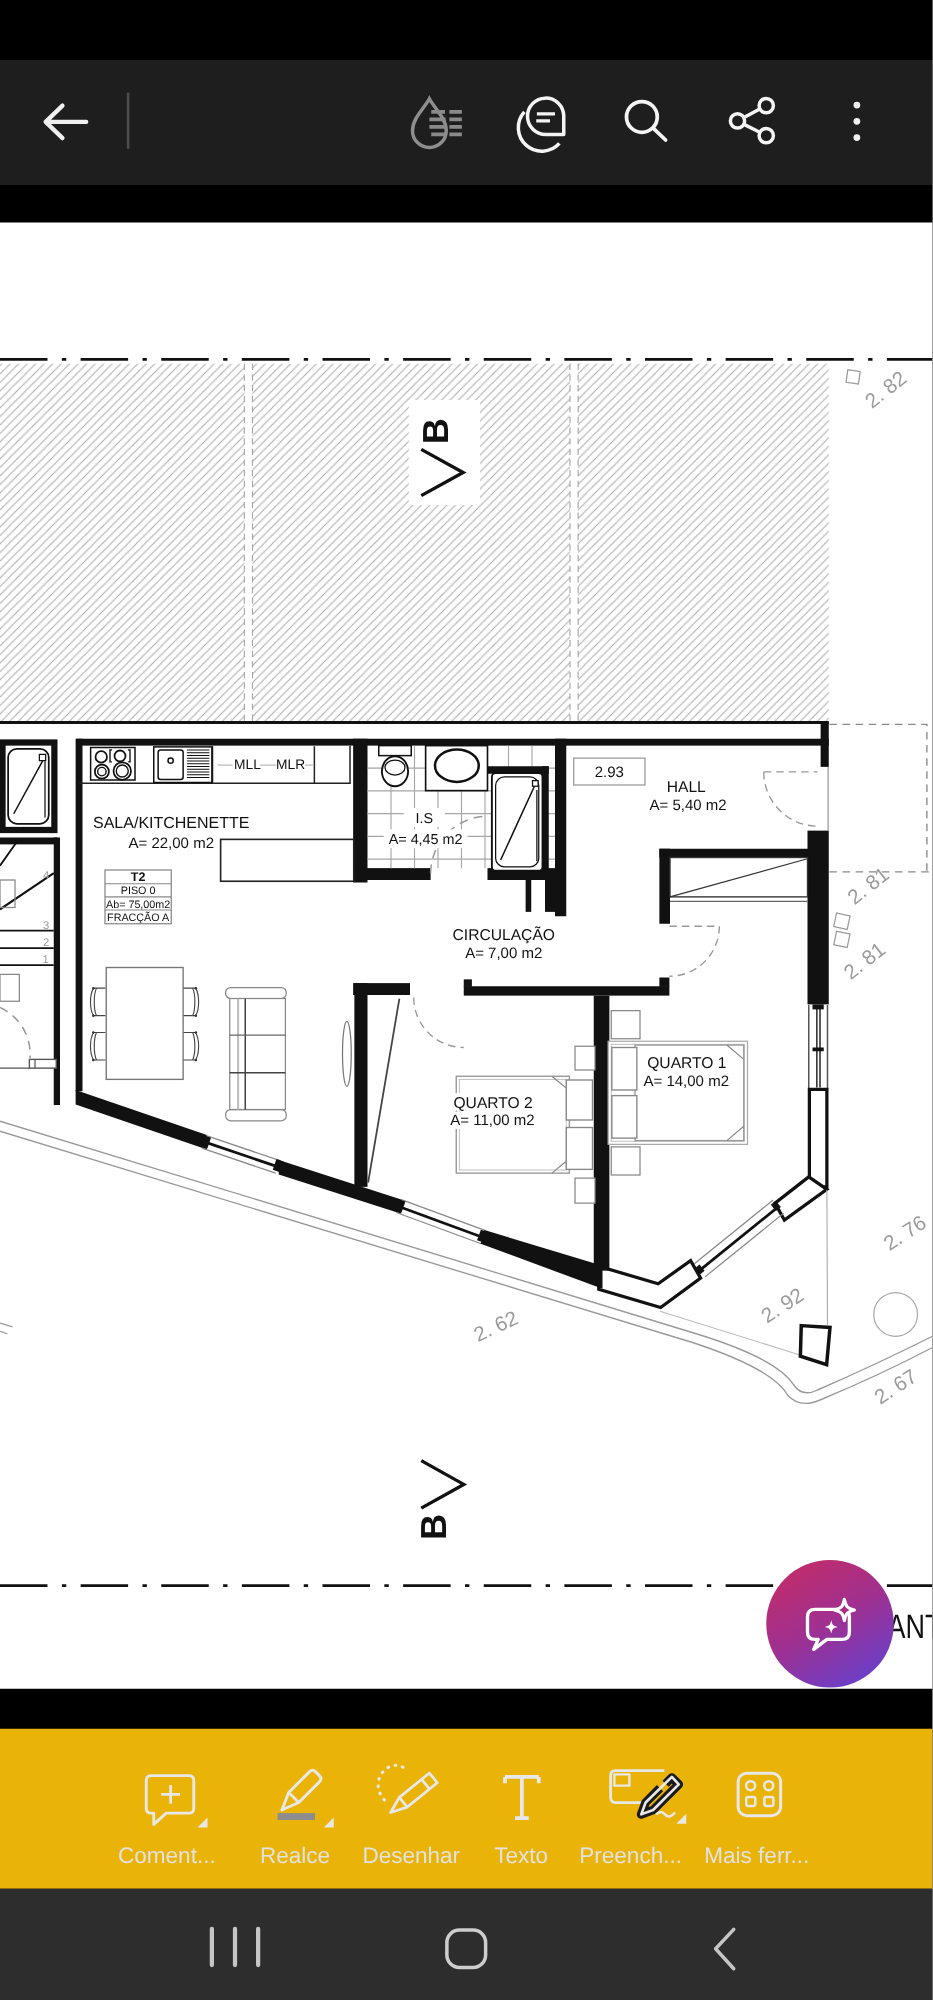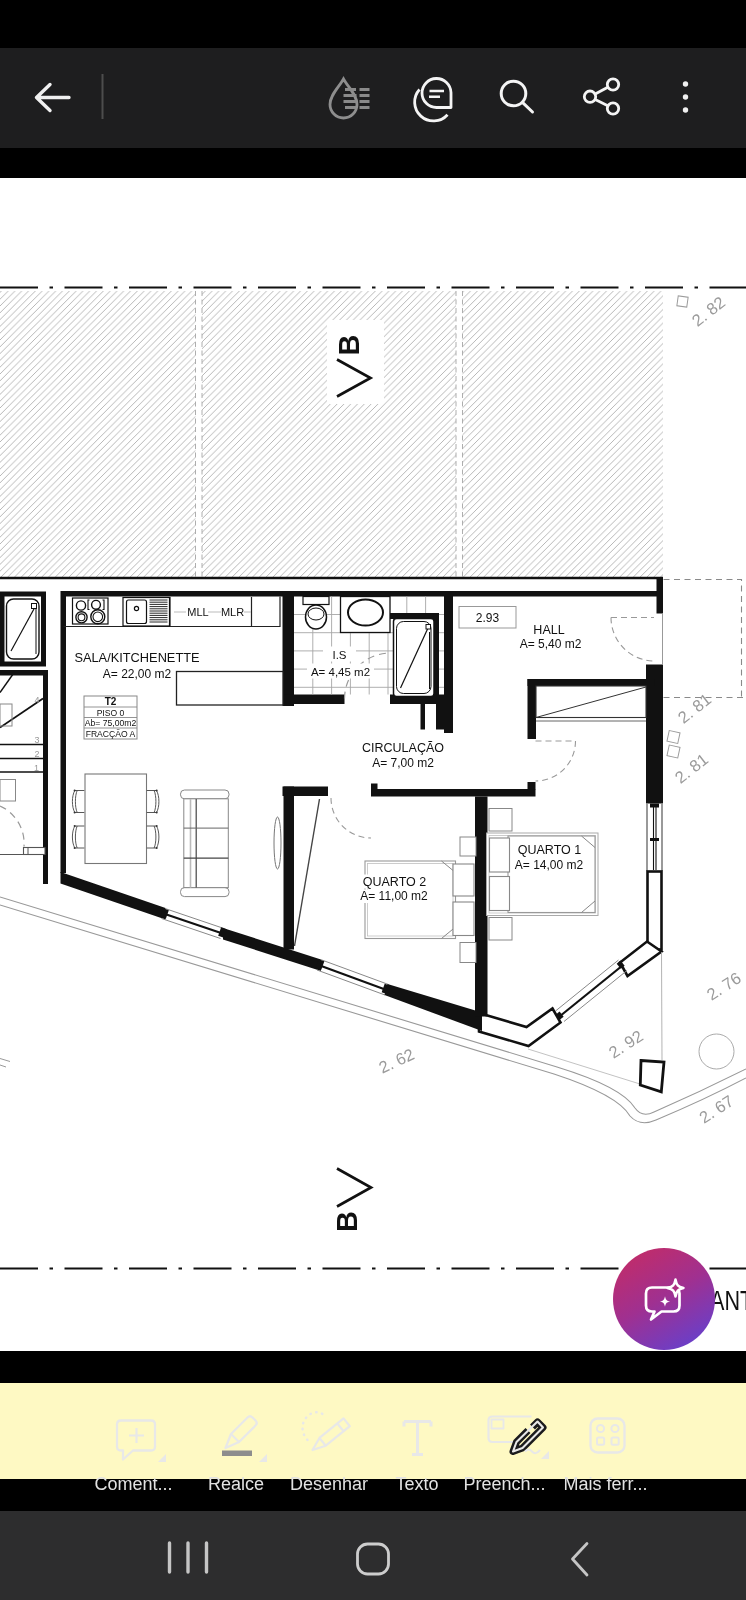--- a/index.html
+++ b/index.html
@@ -448,21 +448,21 @@
 
 <div class="abs" style="left:613px;top:1248px;width:102px;height:102px;border-radius:51px;
   background:linear-gradient(150deg,#c22c68 8%,#a03090 48%,#5b43d8 100%);">
 <svg width="102" height="102" viewBox="0 0 102 102">
   <path d="M41.5,63.5 H39 Q33,63.5 33,57.5 V45.5 Q33,39.5 39,39.5 H60.5 Q66.5,39.5 66.5,45.5 V57.5 Q66.5,63.5 60.5,63.5 H48.5 L38,71.5 Z" stroke="#fff" stroke-width="2.7" fill="none" stroke-linejoin="round"></path>
   <path d="M62.5,31.5 C63.7,37.3 64.7,38.5 70.5,40 C64.7,41.5 63.7,42.7 62.5,48.5 C61.3,42.7 60.3,41.5 54.5,40 C60.3,38.5 61.3,37.3 62.5,31.5 Z" fill="#ac2e81" stroke="#fff" stroke-width="2.5" stroke-linejoin="round"></path>
   <path d="M52,48.2 C52.9,52 53.4,52.6 57.2,53.5 C53.4,54.4 52.9,55 52,58.8 C51.1,55 50.6,54.4 46.8,53.5 C50.6,52.6 51.1,52 52,48.2 Z" fill="#fff"></path>
 </svg>
 </div>
 
-<div class="abs" style="left:0;top:1383px;width:746px;height:96px;background:#fef9c3;">
+<div class="abs" style="left:0;top:1383px;width:746px;height:128px;background:#eab308;">
 <svg width="746" height="128" viewBox="0 1383 746 128">
   <g stroke="#e8e8e8" stroke-width="2.2" fill="none" stroke-linejoin="round">
 
     <path d="M121,1420.5 h30 q4,0 4,4 v22 q0,4 -4,4 h-18 l-10,9 v-9 h-2 q-4,0 -4,-4 v-22 q0,-4 4,-4 Z" stroke-width="2.3"></path>
     <path d="M129,1435.5 h15 M136.5,1428 v15"></path>
 
     <path d="M225.5,1448 L231,1434 L247.5,1417.5 Q250,1415 252.5,1417.5 L255.5,1420.5 Q258,1423 255.5,1425.5 L239,1442 Z" stroke-width="2.3"></path>
     <line x1="231" y1="1434" x2="239" y2="1442"></line>
     <rect x="222" y="1450.5" width="30" height="5.5" fill="#8d8d8d" stroke="none"></rect>
 

